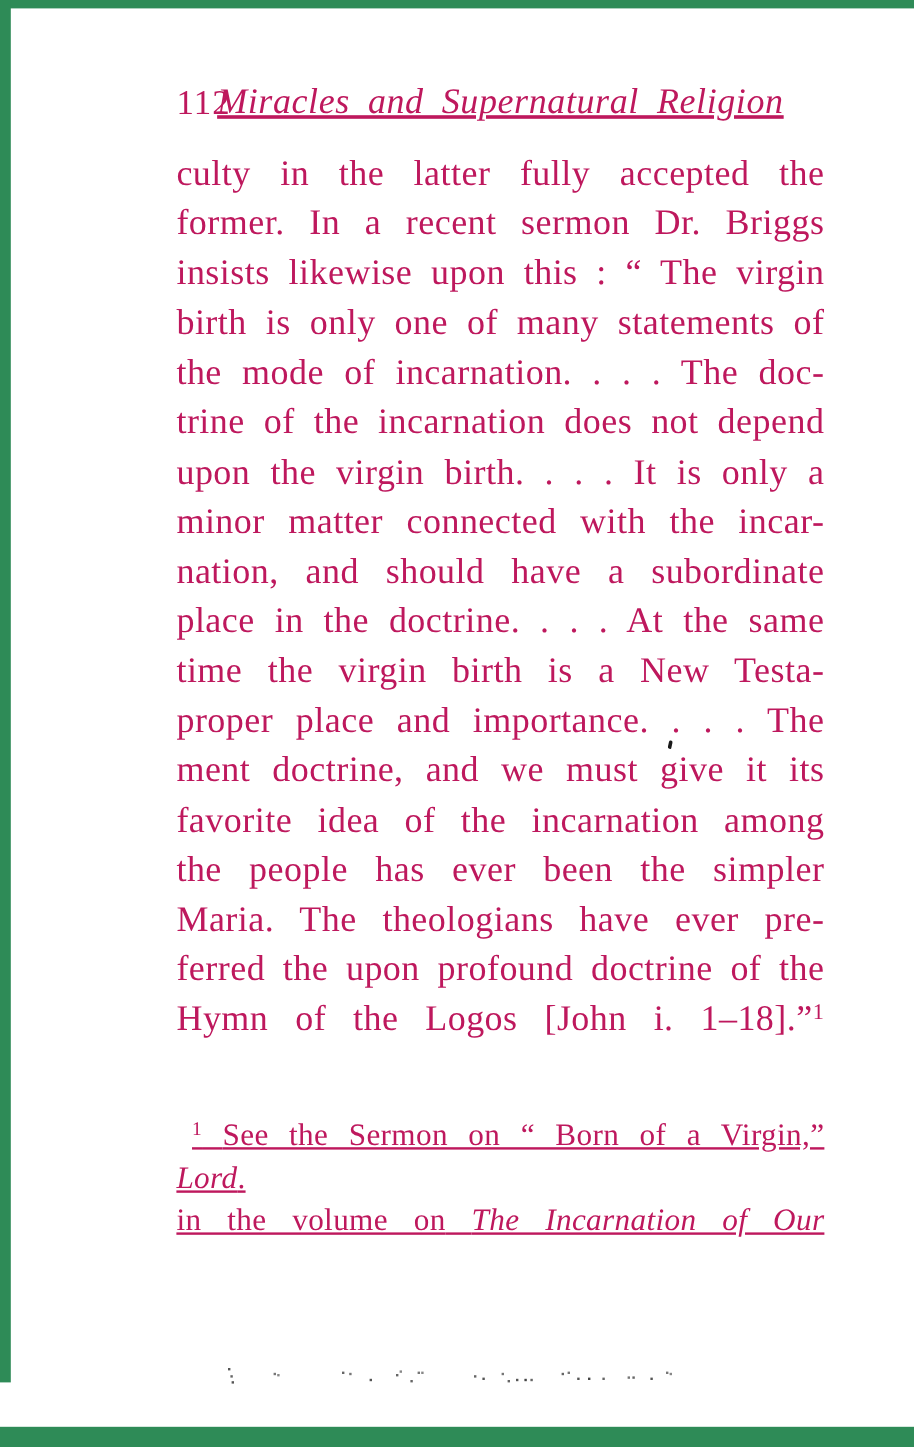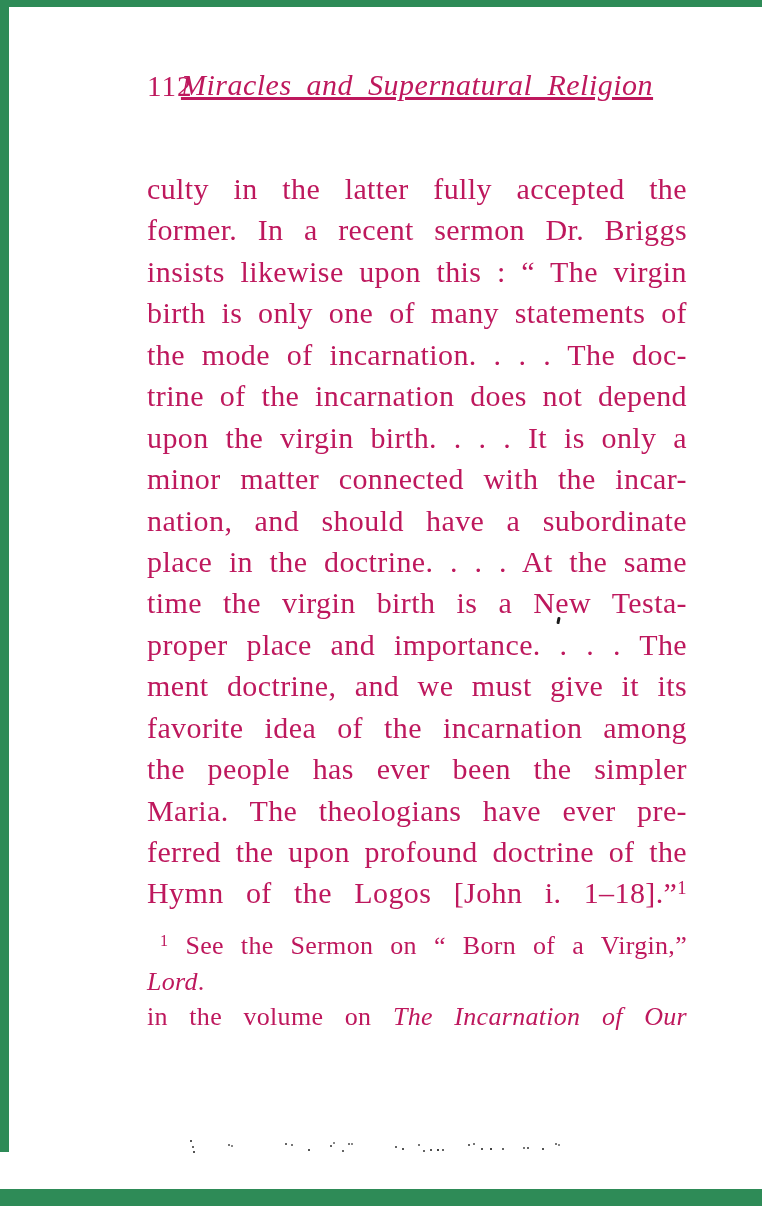--- a/index.html
+++ b/index.html
@@ -49,21 +49,20 @@
     word-spacing: 7px;
     letter-spacing: 0.5px;
     white-space: nowrap;
     text-decoration: underline;
   }
   
   .body-text {
     position: absolute;
     left: 147px; top: 124px;
     width: 540px;
-    margin-top: 44px;
   }
   .text-line {
     height: 41.45px;
     line-height: 41.45px;
     font-size: 30px;
     letter-spacing: 0.4px;
     text-align: justify;
     text-align-last: justify;
     white-space: nowrap;
     overflow: visible;
@@ -80,20 +79,21 @@
     width: 540px;
   }
   .footnote-line {
     height: 35.5px;
     line-height: 35.5px;
     font-size: 26px;
     letter-spacing: 0.3px;
     text-align: justify;
     text-align-last: justify;
     white-space: nowrap;
+    text-decoration: underline;
   }
   .footnote-line.indent { padding-left: 13px; }
   .footnote-line.last { text-align: left; text-align-last: left; }
   .footnote-line sup {
     font-size: 0.62em;
     vertical-align: 8px;
     line-height: 0;
   }
   .italic { font-style: italic; }
   

